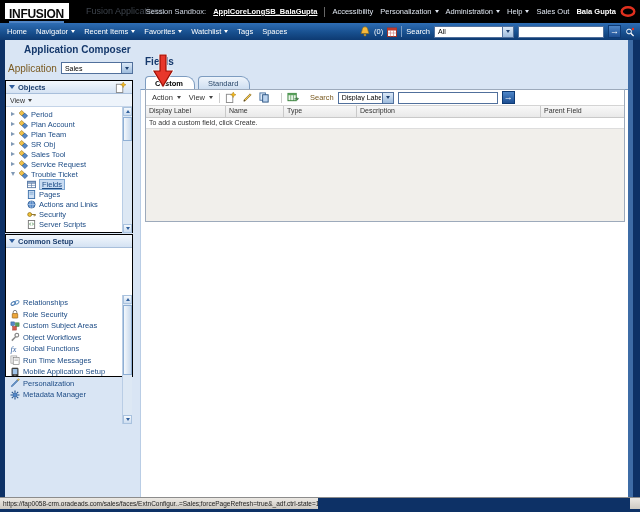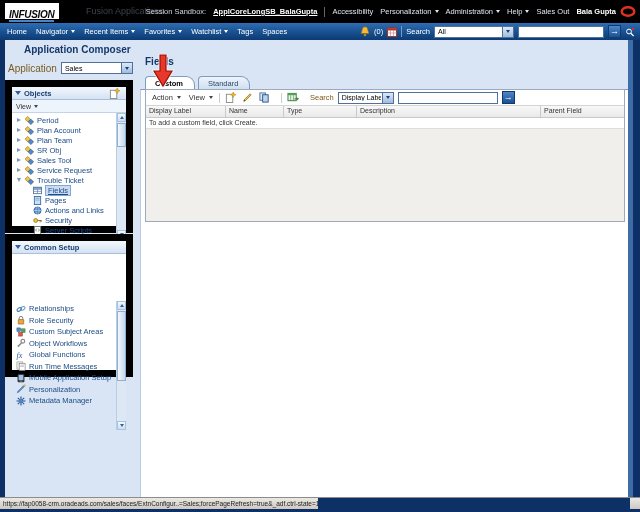--- a/index.html
+++ b/index.html
@@ -2,21 +2,21 @@
 <html><head>
 <meta charset="utf-8">
 <style>
   html,body{margin:0;padding:0;}
   body{width:640px;height:512px;overflow:hidden;font-family:"Liberation Sans",sans-serif;}
   .screen{position:relative;width:640px;height:512px;background:#d9e5f4;}
 
   
   .topbar{position:absolute;left:0;top:0;width:640px;height:23px;background:#000;}
   .logo-box{position:absolute;left:5px;top:3px;height:15px;background:#fff;padding:1px 5px 0 4px;}
-  .logo-text{font-size:10px;font-weight:800;letter-spacing:-0.3px;color:#0a0a0a;border-bottom:2px solid #4f84c4;font-style:italic;}
+  .logo-text{font-size:12px;font-weight:800;letter-spacing:-0.3px;color:#0a0a0a;border-bottom:2px solid #4f84c4;}
   .logo-tagline{position:absolute;left:86px;top:6px;font-size:9px;color:#3d434c;}
   .session-cluster{position:absolute;right:24px;top:0;height:23px;display:flex;align-items:center;gap:7px;font-size:7.5px;color:#dfe6f0;white-space:nowrap;margin-left:12px;}
   .session-label{color:#cfd6e2;}
   .session-link{color:#fff;font-weight:bold;text-decoration:underline;cursor:pointer;}
   .vsep-dark{width:1px;height:10px;background:#666;}
   .toplink{color:#dfe6f0;cursor:pointer;display:flex;align-items:center;}
   .username{color:#fff;font-weight:bold;}
   .car{display:inline-block;width:0;height:0;border-left:2.5px solid transparent;border-right:2.5px solid transparent;border-top:3px solid currentColor;margin-left:3px;}
   .oracle-ring{position:absolute;right:4px;top:6px;}
 
@@ -39,21 +39,21 @@
   .edge-right{position:absolute;left:633px;top:40px;width:7px;height:457px;background:#0d3166;}
   .bottombar{position:absolute;left:0;top:509px;width:640px;height:3px;background:#0d3166;}
 
   
   .page-title{position:absolute;left:24px;top:44px;font-size:10px;font-weight:bold;color:#15386b;}
 
   
   .sidebar{position:absolute;left:5px;top:58px;width:129px;height:439px;}
   .app-row{position:absolute;left:3px;top:4px;display:flex;align-items:center;gap:4px;}
   .fld-label{font-size:10px;color:#7a5a20;}
-  .panel{position:absolute;left:0;width:128px;border:7px solid #000000;background:#fff;box-sizing:border-box;}
+  .panel{position:absolute;left:0;width:128px;border:1px solid #000000;background:#fff;box-sizing:border-box;}
   .objects-panel{top:22px;height:153px;}
   .common-panel{top:176px;height:143px;}
   .section-hdr{height:12px;background:linear-gradient(#f3f8fd,#d4e2f3);border-bottom:1px solid #a8bfdb;display:flex;align-items:center;font-size:7.5px;font-weight:bold;color:#1c3e6e;padding:0 3px;}
   .disc{width:0;height:0;border-left:3px solid transparent;border-right:3px solid transparent;border-top:4px solid #2f5e9e;margin-right:3px;}
   .hdr-spacer{flex:1;}
   .view-bar{height:12px;background:#eef4fb;border-bottom:1px solid #c4d4e8;font-size:7px;padding:0 4px;display:flex;align-items:center;color:#333;}
   .tree{position:relative;height:126px;overflow:hidden;padding-top:2px;box-sizing:border-box;}
   .titem{height:10px;display:flex;align-items:center;font-size:7.5px;color:#1c4b85;padding-left:5px;white-space:nowrap;cursor:pointer;}
   .titem.child{padding-left:21px;}
   .tw{width:8px;display:inline-flex;flex:0 0 8px;}

